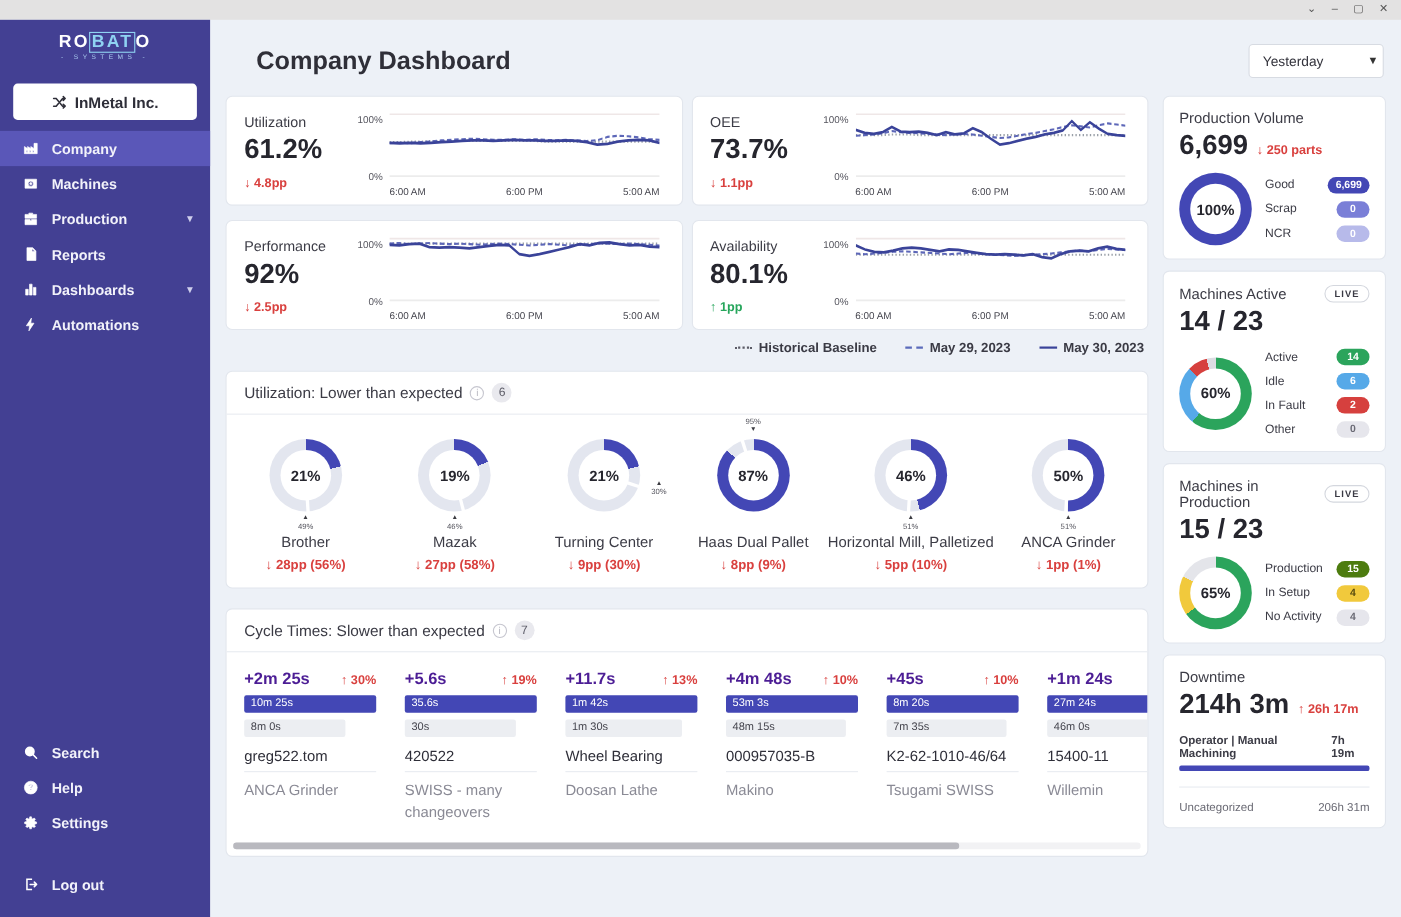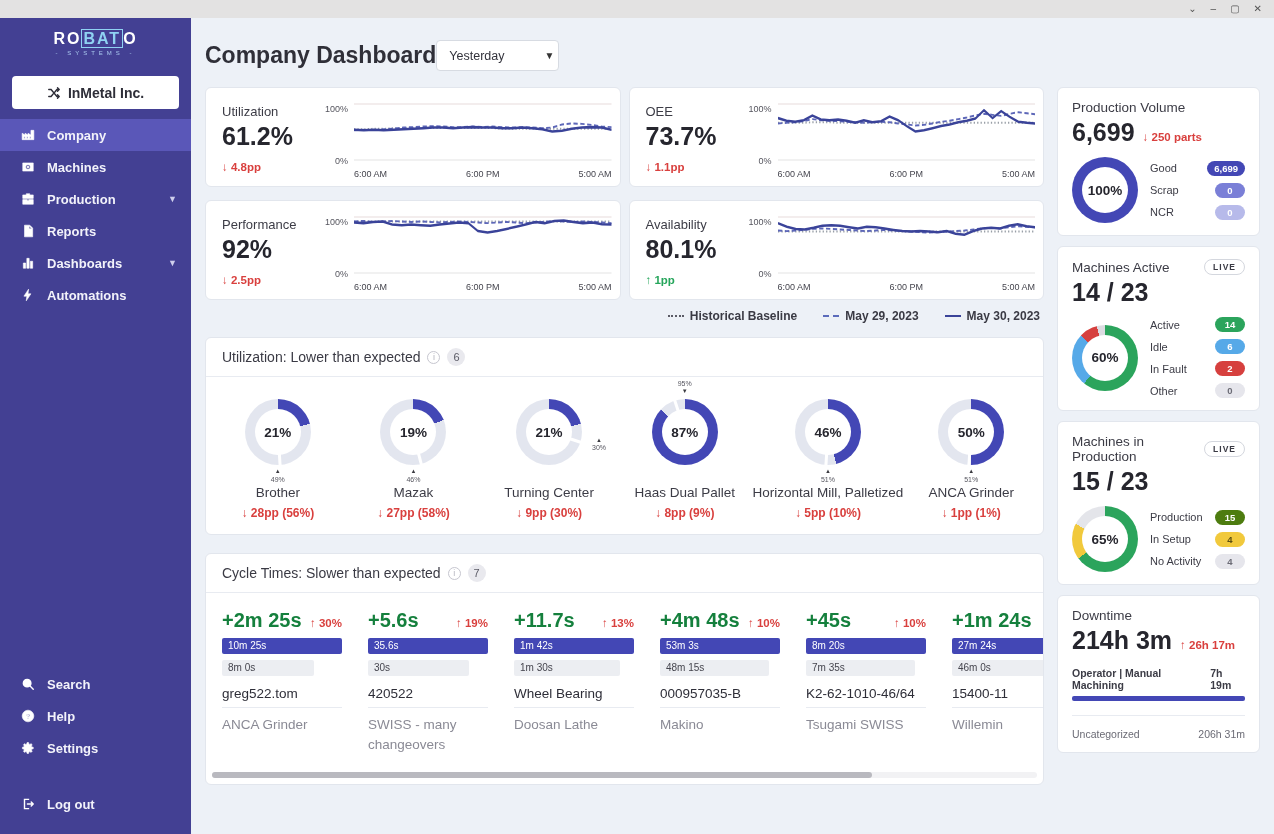--- a/index.html
+++ b/index.html
@@ -22,34 +22,34 @@
   .nav-item { display:flex; align-items:center; gap:11px; padding:0 14px 0 20px; height:32px; font-size:13px; font-weight:bold; color:#f2f2fa; cursor:pointer; }
   .nav-item.active { background:#5a57b8; }
   .nav-item .chev { margin-left:auto; font-size:9px; color:#cfcfec; }
   .nav-icon { width:16px; height:16px; display:inline-flex; align-items:center; justify-content:center; flex-shrink:0; }
   .nav-icon svg { width:14px; height:14px; fill:#fff; stroke:#fff; }
   .sidebar-footer { margin-top:auto; padding-bottom:14px; }
   .logout-gap { height:24px; }
 
   
   .main { flex:1; overflow:hidden; position:relative; padding:0 14px 0 14px; }
-  .main-header { display:flex; align-items:center; padding:22px 2px 16px 0; }
+  .main-header { display:flex; justify-content:space-between; align-items:center; padding:22px 2px 16px 0;margin-left:28px; }
   .page-title { font-size:23px; font-weight:bold; color:#2f2f38; }
   .range-select { width:123px; height:31px; background:#fff; border:1px solid #d7dbe2; border-radius:4px; display:flex; align-items:center; justify-content:space-between; padding:0 4px 0 12px; font-size:12.5px; color:#33333c; cursor:pointer; }
   .range-select .chev { font-size:10px; color:#333; }
 
   .content { display:flex; gap:13px; }
   .col-left { width:839px; flex-shrink:0; }
   .col-right { flex:1; display:flex; flex-direction:column; gap:10px; }
 
   .card { background:#fff; border:1px solid #e2e6ed; border-radius:6px; }
 
   
   .kpi-grid { display:grid; grid-template-columns:1fr 1fr; gap:13px 8px; }
-  .kpi-card { height:100px; display:flex; padding:10px 8px 6px 16px; }
+  .kpi-card { height:100px; display:flex; padding:10px 20px 6px 16px; }
   .kpi-left { width:96px; flex-shrink:0; padding-top:4px; }
   .kpi-label { font-size:13px; color:#3c3c46; }
   .kpi-value { font-size:25px; font-weight:bold; color:#26262e; margin-top:2px; }
   .kpi-delta { font-size:11.5px; margin-top:10px; font-weight:bold; }
   .down { color:#d9403e; } .up { color:#27a65c; }
   .kpi-chart { flex:1; display:grid; grid-template-columns:36px 1fr; grid-template-rows:1fr 14px; }
   .ylabels { position:relative; font-size:9px; color:#55555e; }
   .ylabels .y100 { position:absolute; top:6px; right:6px; }
   .ylabels .y0 { position:absolute; bottom:0px; right:6px; }
   .plot { position:relative; }
@@ -81,21 +81,21 @@
   .tl-bottom { left:50%; transform:translateX(-50%); bottom:-19px; }
   .tl-top { left:50%; transform:translateX(-50%); top:-19px; }
   .tl-right { right:-24px; top:58%; }
   .donut-name { font-size:13.5px; color:#3c3c46; margin-bottom:6px; white-space:nowrap; }
   .donut-delta { font-size:12px; font-weight:bold; color:#d9403e; }
 
   
   .cycle-row { display:flex; gap:26px; padding:16px 16px 4px; overflow:hidden; }
   .cycle-cell { width:120px; flex-shrink:0; }
   .cycle-top { display:flex; justify-content:space-between; align-items:baseline; }
-  .cycle-delta { font-size:20px; font-weight:bold; color:#15803d; white-space:nowrap; }
+  .cycle-delta { font-size:15px; font-weight:bold; color:#4c1d95; white-space:nowrap; }
   .cycle-pct { font-size:11.5px; font-weight:bold; color:#d9403e; white-space:nowrap; }
   .bar { height:16px; border-radius:2px; margin-top:6px; font-size:10px; line-height:16px; padding-left:6px; white-space:nowrap; }
   .bar-actual { background:#4347b5; color:#fff; }
   .bar-expected { background:#eceef2; color:#45454e; }
   .cycle-part { font-size:13.5px; color:#2e2e38; margin-top:10px; padding-bottom:6px; border-bottom:1px solid #e8ebf1; }
   .cycle-machine { font-size:13.5px; color:#8a8a95; margin-top:7px; line-height:1.45; }
   .hscroll { height:6px; margin:14px 6px 6px; position:relative; border-radius:3px; background:#f2f2f4; }
   .hscroll .thumb { position:absolute; left:0; top:0; height:6px; width:80%; border-radius:3px; background:#b9b9bf; }
 
   

